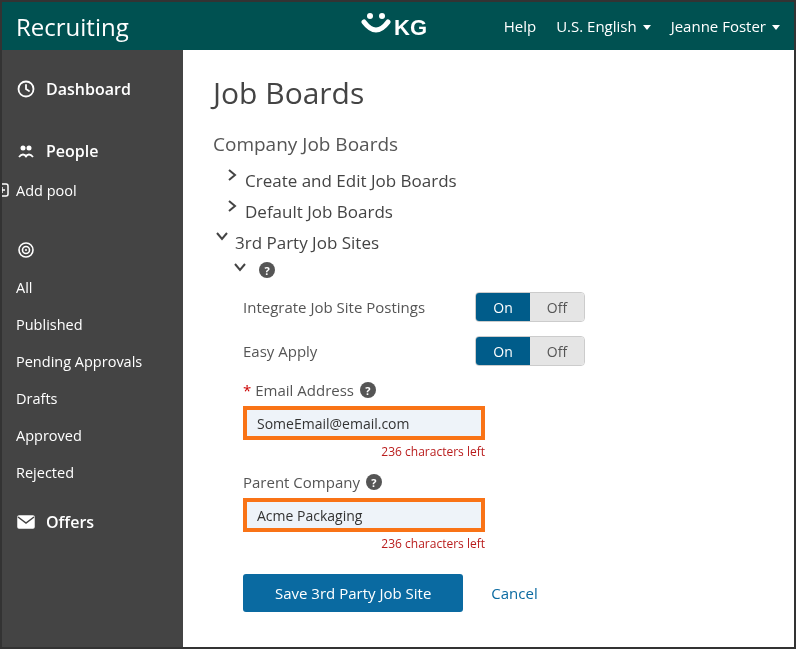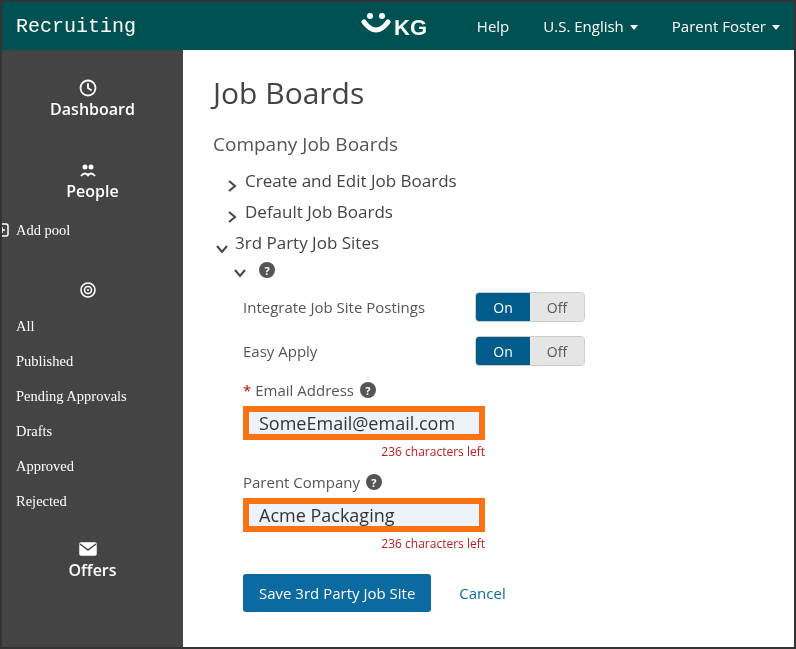--- a/index.html
+++ b/index.html
@@ -14,35 +14,34 @@
   .topbar {
     height: 48px;
     background: #005151;
     color: #fff;
     display: flex;
     align-items: center;
     padding: 0 14px;
     position: relative;
   }
   .topbar .app-name {
-    font-size: 20px;
+    font-size: 24px;
     font-weight: 400;
-    font-family: Liberation Mono, monospace;
   }
   .topbar .logo {
     position: absolute;
     left: 50%;
     transform: translateX(-50%);
     display: flex;
     align-items: center;
   }
   .topbar .right {
     margin-left: auto;
     display: flex;
-    gap: 34px;
+    gap: 20px;
     align-items: center;
     font-size: 15px;
   }
   .topbar .right .drop::after {
     content: " ";
     display: inline-block;
     width: 0; height: 0;
     border-left: 4px solid transparent;
     border-right: 4px solid transparent;
     border-top: 5px solid #fff;
@@ -59,23 +58,23 @@
     color: #fff;
     padding-top: 22px;
     font-size: 15px;
   }
   .nav-item, .nav-sub {
     display: flex;
     align-items: center;
     padding: 6px 14px;
     cursor: pointer;
   }
-  .nav-item.header { font-weight: 600; font-size: 16px; margin-top: 16px; flex-direction: column; }
+  .nav-item.header { font-weight: 600; font-size: 16px; margin-top: 16px; }
   .nav-item.header:first-child { margin-top: 0; }
-  .nav-sub { font-weight: 400; font-size: 14.5px; margin-top: 6px; font-family: Liberation Serif, serif; }
+  .nav-sub { font-weight: 400; font-size: 14.5px; margin-top: 6px; }
   .nav-icon {
     width: 20px; height: 20px;
     margin-right: 10px;
     display: inline-flex; align-items: center; justify-content: center;
     flex-shrink: 0;
   }
   .content {
     flex: 1;
     padding: 22px 30px;
     overflow: auto;
@@ -87,21 +86,21 @@
     color: #444;
     margin-bottom: 18px;
   }
   .subheader {
     font-size: 19px;
     color: #555;
     margin-bottom: 12px;
   }
   .collapsible {
     display: flex;
-    align-items: flex-end;
+    align-items: flex-start;
     font-size: 17px;
     color: #444;
     margin: 8px 0 8px 10px;
     cursor: pointer;
   }
   .collapsible .chev {
     width: 18px;
     display: inline-flex;
     justify-content: center;
     margin-right: 4px;
@@ -162,45 +161,45 @@
     font-size: 15px;
     color: #555;
     display: flex;
     align-items: center;
     margin-bottom: 6px;
   }
   .req { color: #c00; margin-right: 4px; }
   .text-input {
     width: 242px;
     height: 34px;
-    border: 6px solid #f97316;
+    border: 4px solid #f97316;
     background: #eef3f9;
     padding: 0 10px;
-    font-size: 18px;
+    font-size: 14px;
     color: #333;
     font-family: inherit;
   }
   .char-left {
     width: 242px;
     text-align: right;
     font-size: 12px;
     color: #b91c1c;
     margin-top: 3px;
   }
   .button-row {
     display: flex;
     align-items: center;
     gap: 28px;
     margin-top: 22px;
   }
   .btn-primary {
     background: #0a6aa1;
     color: #fff;
     border: none;
-    padding: 9px 16px;
+    padding: 9px 32px;
     font-size: 15px;
     border-radius: 3px;
     cursor: pointer;
     font-family: inherit;
   }
   .btn-link {
     color: #0a6aa1;
     cursor: pointer;
     font-size: 15px;
   }
@@ -214,21 +213,21 @@
     <svg width="80" height="32" viewBox="0 0 80 32">
       <circle cx="12" cy="6" r="3" fill="#fff"></circle>
       <circle cx="24" cy="6" r="3" fill="#fff"></circle>
       <path d="M 6 12 Q 18 28 30 12" stroke="#fff" stroke-width="5" fill="none" stroke-linecap="round"></path>
       <text x="36" y="25" fill="#fff" font-size="22" font-weight="bold" font-family="Arial">KG</text>
     </svg>
   </div>
   <div class="right">
     <span>Help</span>
     <span class="drop">U.S. English</span>
-    <span class="drop">Parent Foster</span>
+    <span class="drop">Jeanne Foster</span>
   </div>
 </div>
 
 <div class="main">
   <div class="sidebar">
     <div class="nav-item header">
       <span class="nav-icon">
         <svg width="18" height="18" viewBox="0 0 18 18">
             <circle cx="9" cy="9" r="7.5" stroke="#fff" stroke-width="1.8" fill="none"></circle>
             <path d="M9 5 V9 L12 11" stroke="#fff" stroke-width="1.8" fill="none" stroke-linecap="round"></path>

